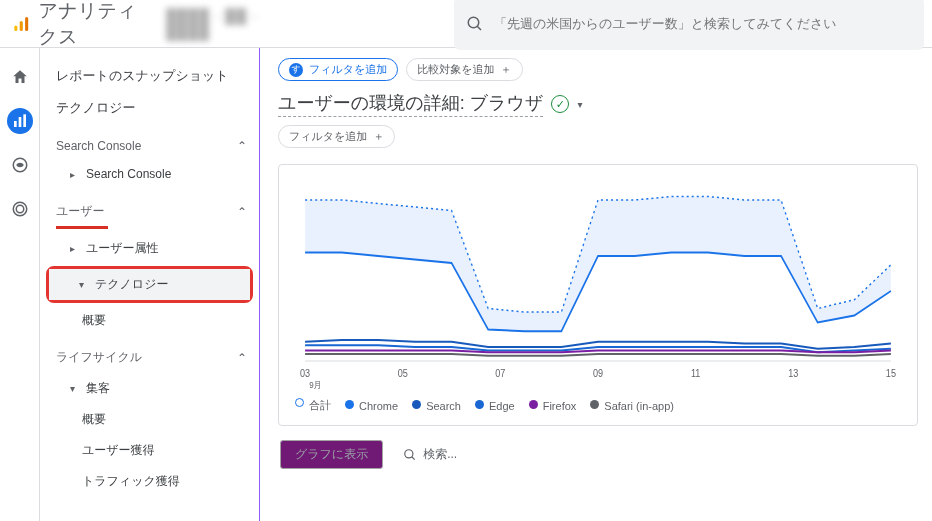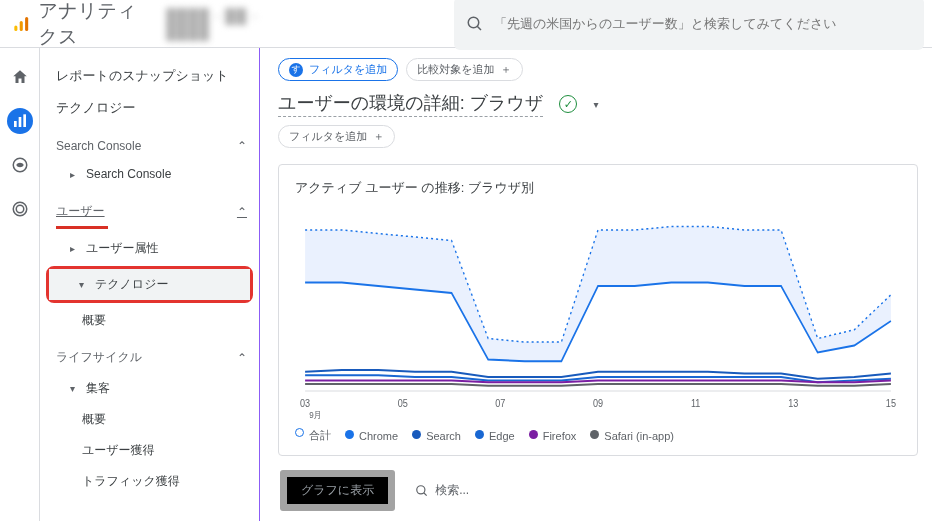--- a/index.html
+++ b/index.html
@@ -16,43 +16,43 @@
 .icon-rail .rail { width: 26px; height: 26px; display: flex; align-items: center; justify-content: center; border-radius: 50%; cursor: pointer; }
 .icon-rail .rail.sel { background: #1a73e8; color: #fff; }
 .sidebar { width: 220px; border-right: 1px solid #8b5cf6; padding-top: 12px; overflow-y: auto; }
 .sidebar::-webkit-scrollbar { width: 0; }
 .sb-item { padding: 7px 12px 7px 16px; font-size: 13px; color: #3c4043; cursor: pointer; display: flex; align-items: center; }
 .sb-item.link { color: #1a73e8; font-size: 12px; padding-left: 30px; }
 .sb-item.sub { font-size: 12px; padding-left: 30px; color: #3c4043; }
 .sb-item.sub2 { padding-left: 42px; }
 .sb-section { padding: 7px 12px 7px 16px; font-size: 12px; color: #5f6368; display: flex; align-items: center; justify-content: space-between; cursor: pointer; }
 .sb-section .chev { color: #5f6368; }
-.sb-section.under { position: relative; text-decoration: underline; }
+.sb-section.under { position: relative; }
 .sb-section.under::after { content: ""; position: absolute; left: 16px; bottom: -2px; width: 52px; height: 3px; background: #d93025; }
 .sb-caret { width: 10px; display: inline-block; margin-right: 6px; color: #5f6368; font-size: 10px; }
 .redbox { border: 3px solid #e3342f; border-radius: 8px; margin: 2px 6px; }
 .redbox.slim { border-radius: 6px; }
 .tech-row { background: #f1f3f4; }
 .content { flex: 1; padding: 10px 14px 0 18px; overflow: hidden; position: relative; }
 .chips { display: flex; align-items: center; gap: 8px; margin-bottom: 10px; }
 .chip { border: 1px solid #dadce0; border-radius: 14px; padding: 3px 10px; font-size: 11px; color: #5f6368; display: flex; align-items: center; gap: 6px; cursor: pointer; }
 .chip.primary { border-color: #1a73e8; color: #1a73e8; }
 .chip .dot { width: 14px; height: 14px; border-radius: 50%; background: #1a73e8; color: #fff; font-size: 9px; display: flex; align-items: center; justify-content: center; }
-.title-row { display: flex; align-items: center; gap: 16px; }
+.title-row { display: flex; align-items: center; gap: 8px; }
 .page-title { font-size: 18px; color: #3c4043; border-bottom: 1px dashed #9aa0a6; padding-bottom: 1px; }
 .check { width: 18px; height: 18px; border: 1.5px solid #1e8e3e; border-radius: 50%; color: #1e8e3e; display: flex; align-items: center; justify-content: center; font-size: 11px; }
 .card { border: 1px solid #dadce0; border-radius: 4px; margin-top: 16px; padding: 14px 16px 12px; }
 .card-title { font-size: 13px; color: #3c4043; margin-bottom: 12px; }
 .chart { width: 100%; height: 210px; }
 .legend { display: flex; align-items: center; gap: 14px; font-size: 11px; color: #5f6368; margin-top: 6px; }
 .legend .lg { display: flex; align-items: flex-start; gap: 5px; }
 .legend .sw { width: 9px; height: 9px; border-radius: 50%; }
 .legend .sw.hollow { border: 1.5px solid #1a73e8; background: #fff; }
 .bottom-bar { display: flex; align-items: center; gap: 12px; margin-top: 14px; padding: 0 2px; }
-.btn-outline { border: 7px solid #a3a3a3; background: #000000; color: #9aa0a6; font-size: 12px; padding: 5px 14px; border-radius: 3px; cursor: pointer; }
+.btn-outline { border: 1px solid #a3a3a3; background: #701a75; color: #9aa0a6; font-size: 12px; padding: 5px 14px; border-radius: 3px; cursor: pointer; }
 .search-mini { display: flex; align-items: center; gap: 6px; color: #5f6368; font-size: 12px; padding: 4px 8px; text-align: center; }
 </style>
 </head>
 <body>
 
 <div class="header">
   <svg class="logo" viewBox="0 0 24 24">
       <rect x="3" y="14" width="4" height="7" rx="2" fill="#fbbc04"></rect>
       <rect x="10" y="8" width="4" height="13" rx="2" fill="#f29900"></rect>
       <rect x="17" y="3" width="4" height="18" rx="2" fill="#e37400"></rect>
@@ -157,21 +157,20 @@
       <span style="color:#5f6368;font-size:10px">▾</span>
     </div>
     <div style="margin-top:8px">
       <div class="chip" style="display:inline-flex">
           <span>フィルタを追加</span>
           <span>＋</span>
         </div>
     </div>
 
     <div class="card">
-      <div class="card-title">アクティブ ユーザー の推移: ブラウザ別</div>
       <svg class="chart" id="chart" viewBox="0 0 600 180" preserveAspectRatio="none">
           <line x1="10" y1="156" x2="590" y2="156" stroke="#dadce0"></line>
           <text x="10" y="170" font-size="9" text-anchor="middle" fill="#5f6368">03</text>
           <text x="106.66666666666666" y="170" font-size="9" text-anchor="middle" fill="#5f6368">05</text>
           <text x="203.33333333333331" y="170" font-size="9" text-anchor="middle" fill="#5f6368">07</text>
           <text x="300" y="170" font-size="9" text-anchor="middle" fill="#5f6368">09</text>
           <text x="396.66666666666663" y="170" font-size="9" text-anchor="middle" fill="#5f6368">11</text>
           <text x="493.3333333333333" y="170" font-size="9" text-anchor="middle" fill="#5f6368">13</text>
           <text x="590" y="170" font-size="9" text-anchor="middle" fill="#5f6368">15</text>
           <text x="14" y="179" font-size="8" fill="#5f6368">9月</text>

